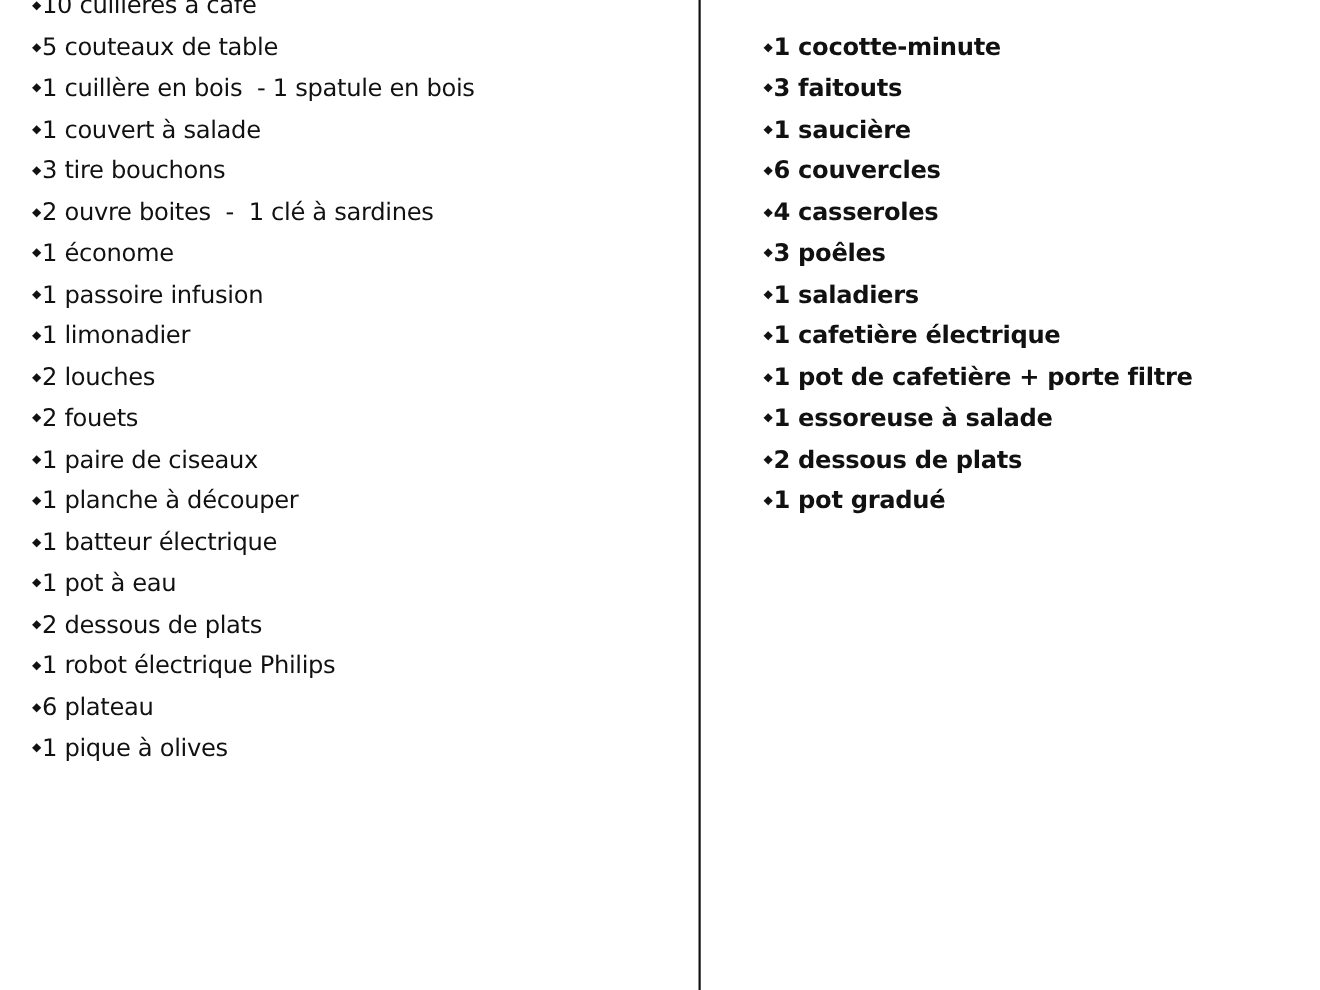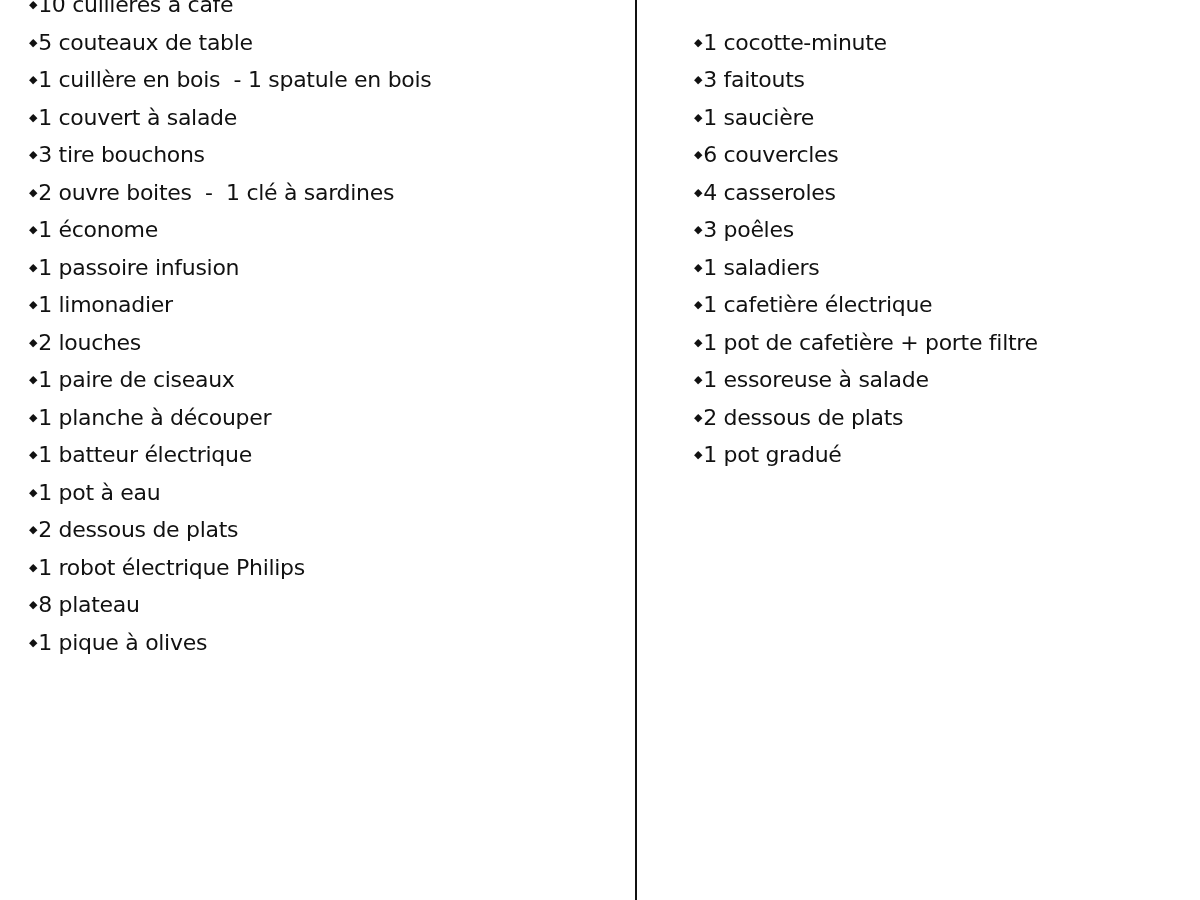--- a/index.html
+++ b/index.html
@@ -16,21 +16,21 @@
       color: #111111;
     }
     .col {
       position: absolute;
       top: -14px;
       margin: 0;
       padding: 0;
       list-style: none;
     }
     .col-left { left: 29px; }
-    .col-right { left: 694px; top: 23.5px; }
+    .col-right { left: 694px; top: 23.5px; font-weight: bold; }
     .item {
       height: 37.5px;
       line-height: 37.5px;
       font-size: 22px;
       white-space: pre;
       letter-spacing: -0.3px;
     }
     .bullet {
       display: inline-block;
       font-size: 11px;
@@ -53,27 +53,28 @@
   <li class="item"><span class="bullet">◆</span><span>10 cuillères à café</span></li>
   <li class="item"><span class="bullet">◆</span><span>5 couteaux de table</span></li>
   <li class="item"><span class="bullet">◆</span><span>1 cuillère en bois  - 1 spatule en bois</span></li>
   <li class="item"><span class="bullet">◆</span><span>1 couvert à salade</span></li>
   <li class="item"><span class="bullet">◆</span><span>3 tire bouchons</span></li>
   <li class="item"><span class="bullet">◆</span><span>2 ouvre boites  -  1 clé à sardines</span></li>
   <li class="item"><span class="bullet">◆</span><span>1 économe</span></li>
   <li class="item"><span class="bullet">◆</span><span>1 passoire infusion</span></li>
   <li class="item"><span class="bullet">◆</span><span>1 limonadier</span></li>
   <li class="item"><span class="bullet">◆</span><span>2 louches</span></li>
+  <li class="item"><span class="bullet">◆</span><span>2 fouets</span></li>
   <li class="item"><span class="bullet">◆</span><span>1 paire de ciseaux</span></li>
   <li class="item"><span class="bullet">◆</span><span>1 planche à découper</span></li>
   <li class="item"><span class="bullet">◆</span><span>1 batteur électrique</span></li>
   <li class="item"><span class="bullet">◆</span><span>1 pot à eau</span></li>
   <li class="item"><span class="bullet">◆</span><span>2 dessous de plats</span></li>
   <li class="item"><span class="bullet">◆</span><span>1 robot électrique Philips</span></li>
-  <li class="item"><span class="bullet">◆</span><span>8 plateau</span></li>
+  <li class="item"><span class="bullet">◆</span><span>6 plateau</span></li>
   <li class="item"><span class="bullet">◆</span><span>1 pique à olives</span></li>
 </ul>
 
 <div class="divider"></div>
 
 <ul class="col col-right">
   <li class="item"><span class="bullet">◆</span><span>1 cocotte-minute</span></li>
   <li class="item"><span class="bullet">◆</span><span>3 faitouts</span></li>
   <li class="item"><span class="bullet">◆</span><span>1 saucière</span></li>
   <li class="item"><span class="bullet">◆</span><span>6 couvercles</span></li>

